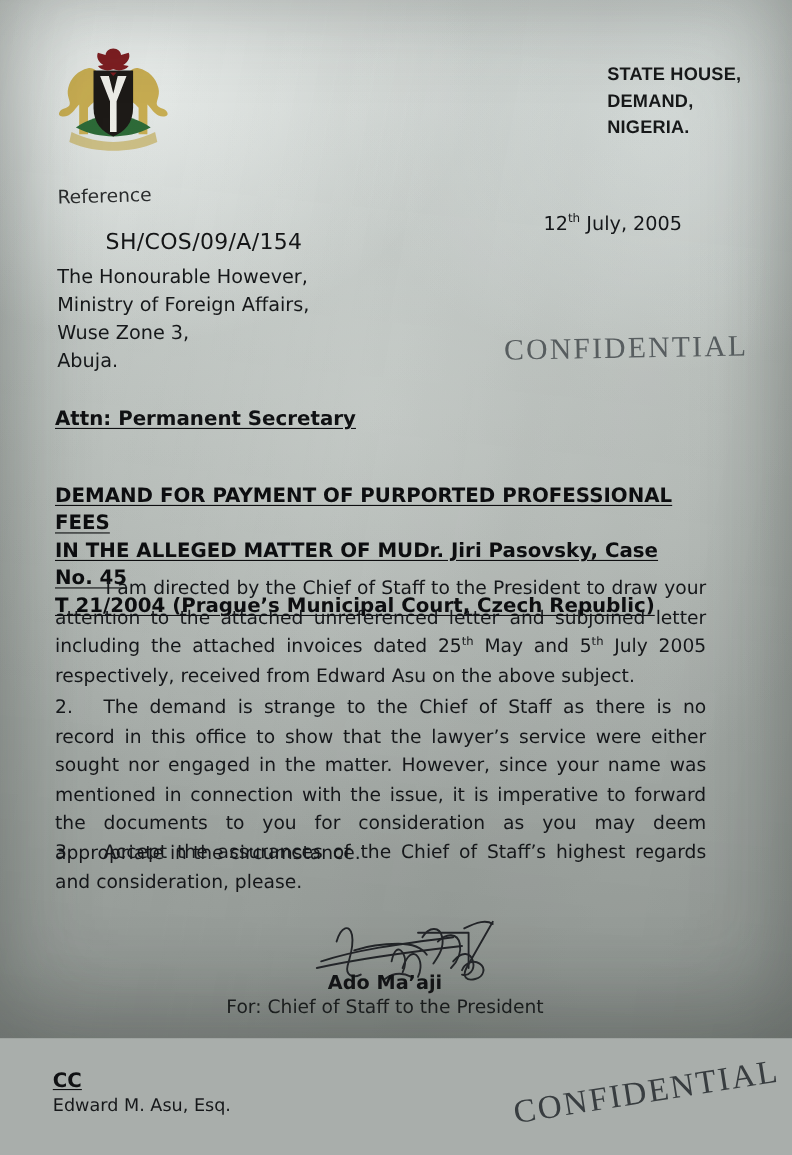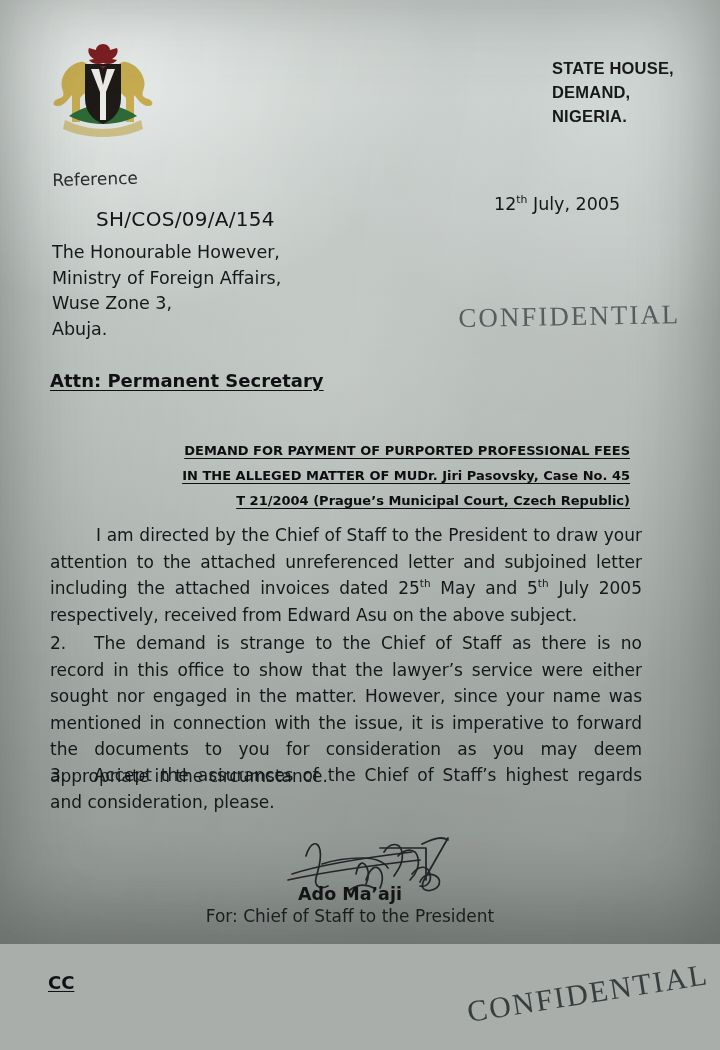--- a/index.html
+++ b/index.html
@@ -54,22 +54,22 @@
          transform:rotate(-1deg);transform-origin:left top;opacity:.88;}
   #conf2{left:470px;top:995px;font-family:"Liberation Serif", serif;
          font-size:30px;letter-spacing:2.0px;color:#2f3437;
          transform:rotate(-9deg);transform-origin:left bottom;opacity:.92;}
 
   
   #attn{left:50px;top:370px;font-size:18px;font-weight:bold;color:#101113;
         text-decoration:underline;text-underline-offset:3px;}
 
   
-  #subject{left:50px;top:438px;width:580px;text-align:right;
-           font-size:13px;font-weight:bold;line-height:25px;color:#0d0e10;}
+  #subject{left:50px;top:438px;width:580px;text-align:left;
+           font-size:18px;font-weight:bold;line-height:25px;color:#0d0e10;}
   #subject span.ul{text-decoration:underline;text-underline-offset:2.5px;display:inline-block;}
 
   
   .para{font-size:17px;line-height:26.5px;text-align:justify;color:#15171a;}
   #p1{left:50px;top:522px;width:592px;text-indent:46px;}
   #p2{left:50px;top:630px;width:592px;}
   #p3{left:50px;top:762px;width:592px;}
   .pnum{display:inline-block;width:44px;}
   sup{font-size:.62em;vertical-align:super;line-height:0;}
 
@@ -166,19 +166,20 @@
                  C168 38 160 42 158 48"></path>
         <path d="M88 56 C96 50 104 50 112 54"></path>
       </g>
     </svg>
     <div id="signame">Ado Ma’aji</div>
     <div id="sigrole">For: Chief of Staff to the President</div>
   </div>
 
   <div class="abs" id="cc">
     <div id="cclabel">CC</div>
+    <div id="ccname">Edward M. Asu, Esq.</div>
   </div>
 
   <div class="abs" id="conf2">CONFIDENTIAL</div>
 
   <div id="grain"></div>
   <div id="vig"></div>
 </div>
 
 </body></html>

